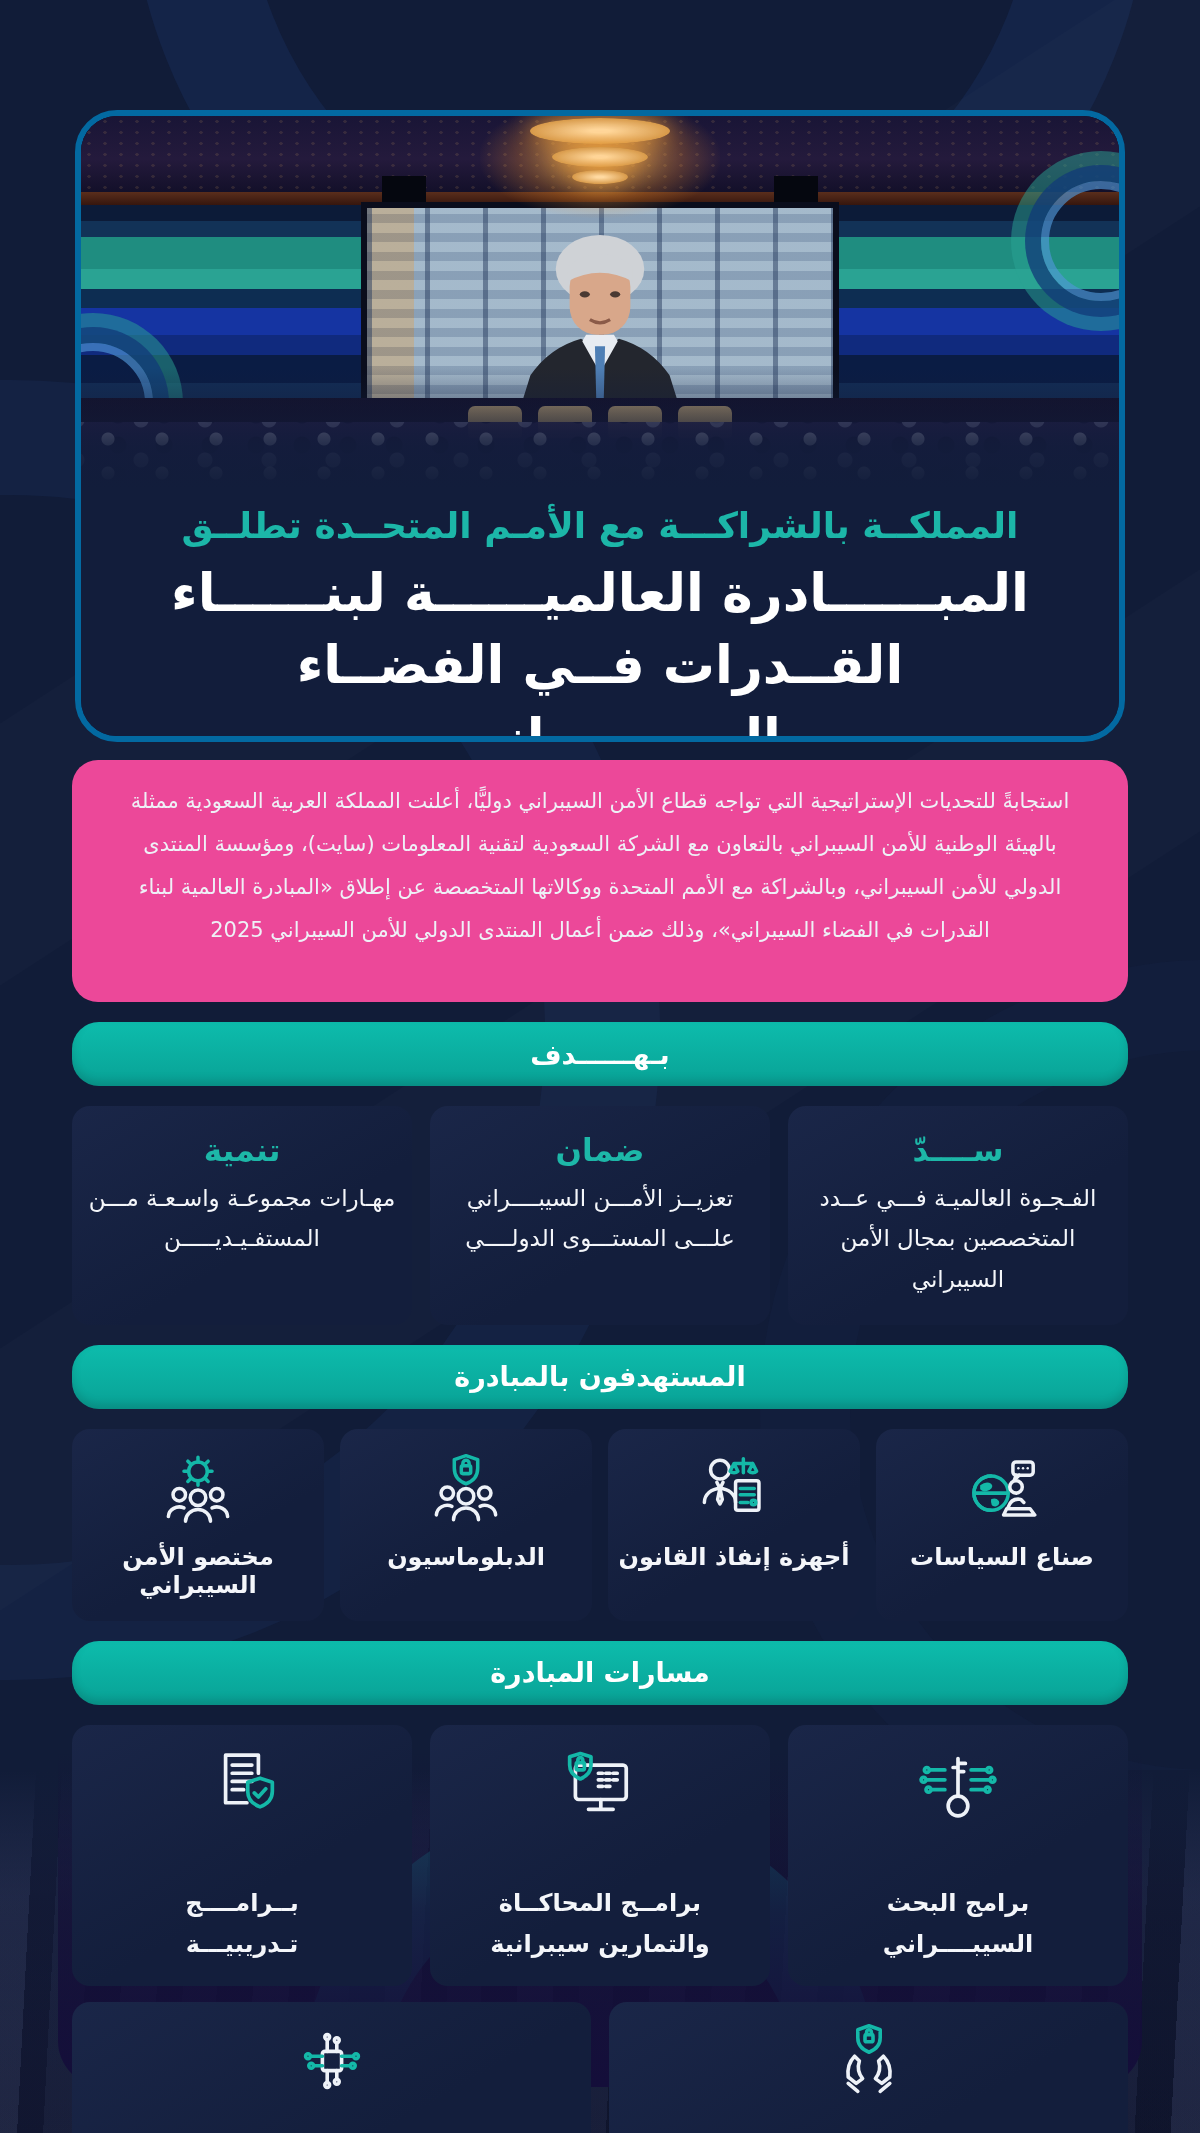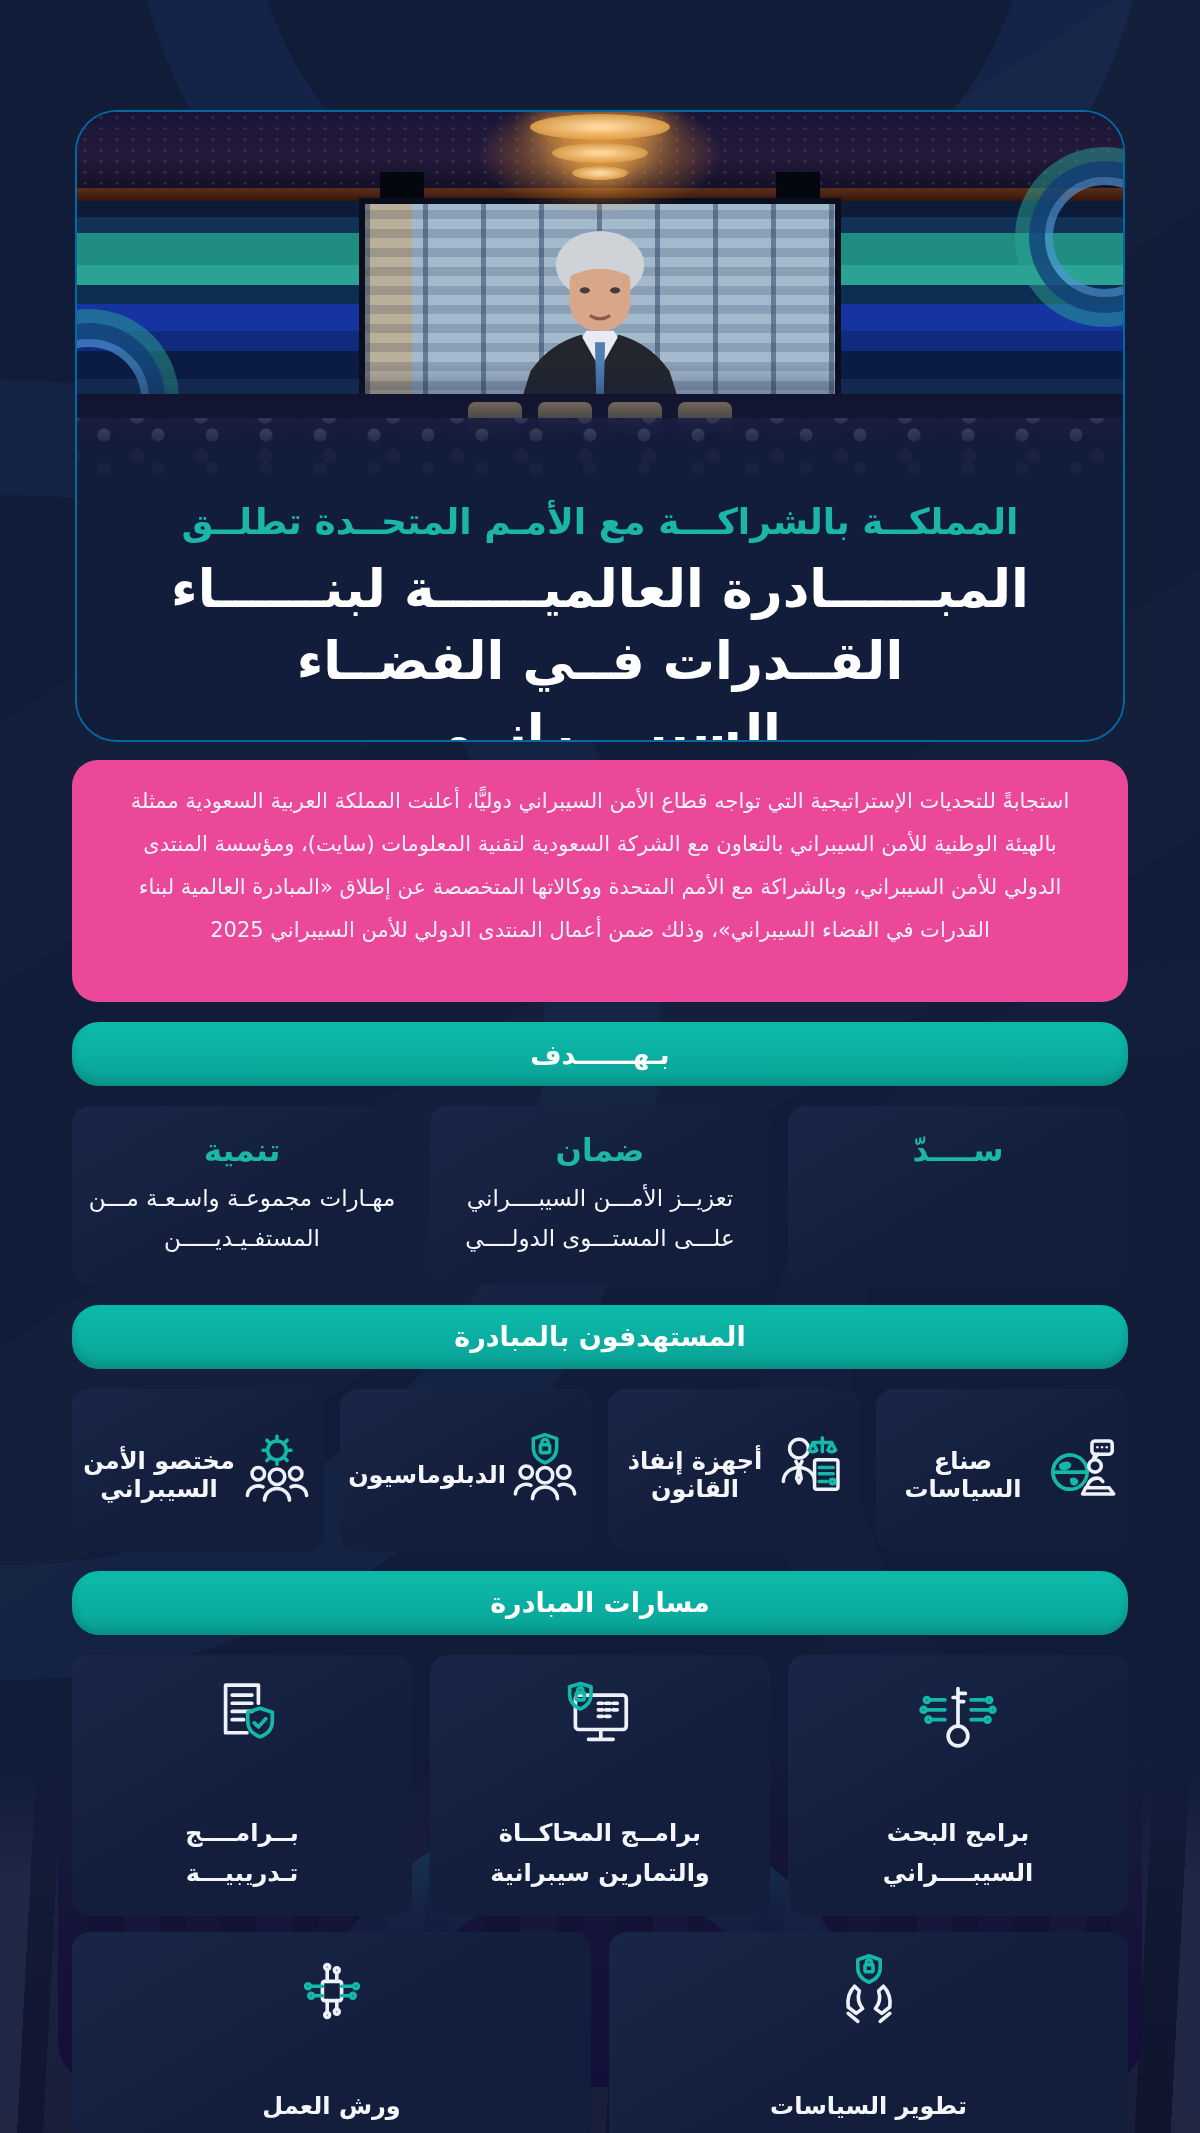--- a/index.html
+++ b/index.html
@@ -42,21 +42,21 @@
     border-radius:0 0 46px 46px;
     background:linear-gradient(180deg, rgba(20,16,56,0) 0%, rgba(20,15,55,.7) 48%, #140e3a 100%);
   }
 
   
   .content { position:relative; z-index:2; }
 
   
   .hero-card {
     width:1050px; margin:110px auto 0;
-    border:2px solid #0369a1; border-radius:42px;
+    border:6px solid #0369a1; border-radius:42px;
     overflow:hidden; background:#121d3b; height:632px;
   }
   .hero-photo { position:relative; height:372px; background:#0e142e; overflow:hidden; }
   .ceiling {
     position:absolute; top:0; left:0; right:0; height:78px;
     background:
       radial-gradient(rgba(190,150,90,.16) 1.5px, transparent 2.2px),
       linear-gradient(180deg,#191536 0%, #241a3c 55%, #120f28 100%);
     background-size:16px 11px, 100% 100%;
   }
@@ -144,21 +144,21 @@
   .grid2 { grid-template-columns:repeat(2,1fr); }
 
   .card {
     background:linear-gradient(150deg,#1a2648 0%, #131e3c 60%);
     border-radius:18px; text-align:center;
   }
   .goal-card { min-height:170px; padding:26px 14px; }
   .goal-title { color:#1db7a8; font-size:31px; font-weight:bold; margin-bottom:10px; }
   .goal-body { color:#f4f6fa; font-size:23px; line-height:1.75; font-weight:500; }
 
-  .aud-card { min-height:162px; padding:20px 8px 22px; display:flex; align-items:center; justify-content:center; }
+  .aud-card { min-height:162px; padding:20px 8px 22px; display:flex; flex-direction:column; align-items:center; justify-content:flex-start; }
   .icon-box { height:82px; display:flex; align-items:center; justify-content:center; }
   .aud-label { color:#f4f6fa; font-size:24px; font-weight:600; margin-top:12px; }
 
   .track-card { min-height:172px; padding:22px 10px; display:flex; flex-direction:column; align-items:center;gap:44px; }
   .track-label { color:#f4f6fa; font-size:24px; line-height:1.7; font-weight:600; margin-top:10px; }
   .track-card.short { min-height:142px; padding-top:18px; }
 
   .banner {
     width:1056px; height:76px; margin:32px auto 0;
     border-radius:22px;
@@ -233,20 +233,21 @@
       </div>
     </div>
   </div>
 
   <div class="intro-panel">استجابةً للتحديات الإستراتيجية التي تواجه قطاع الأمن السيبراني دوليًّا، أعلنت المملكة العربية السعودية ممثلة بالهيئة الوطنية للأمن السيبراني بالتعاون مع الشركة السعودية لتقنية المعلومات (سايت)، ومؤسسة المنتدى الدولي للأمن السيبراني، وبالشراكة مع الأمم المتحدة ووكالاتها المتخصصة عن إطلاق «المبادرة العالمية لبناء القدرات في الفضاء السيبراني»، وذلك ضمن أعمال المنتدى الدولي للأمن السيبراني 2025</div>
 
   <div class="pill">بـهــــــدف</div>
   <div class="grid grid3">
     <div class="card goal-card">
       <div class="goal-title">ســــدّ</div>
+      <div class="goal-body">الفـجـوة العالميـة فـــي عــدد المتخصصين بمجال الأمن السيبراني</div>
     </div>
     <div class="card goal-card">
       <div class="goal-title">ضمان</div>
       <div class="goal-body">تعزيــز الأمـــن السيبــــراني علـــى المستـــوى الدولــــي</div>
     </div>
     <div class="card goal-card">
       <div class="goal-title">تنمية</div>
       <div class="goal-body">مهـارات مجموعـة واسـعـة مـــن المستفـيـديـــــن</div>
     </div>
   </div>

